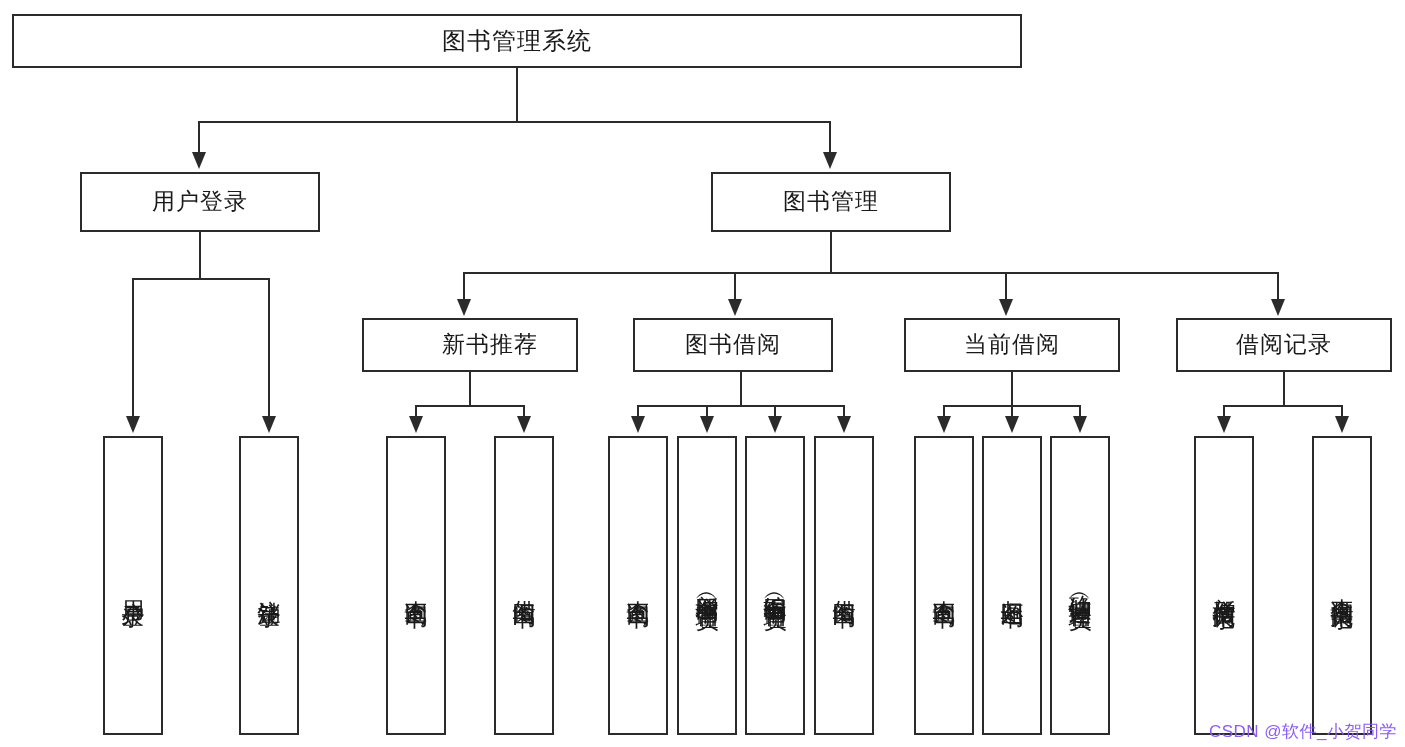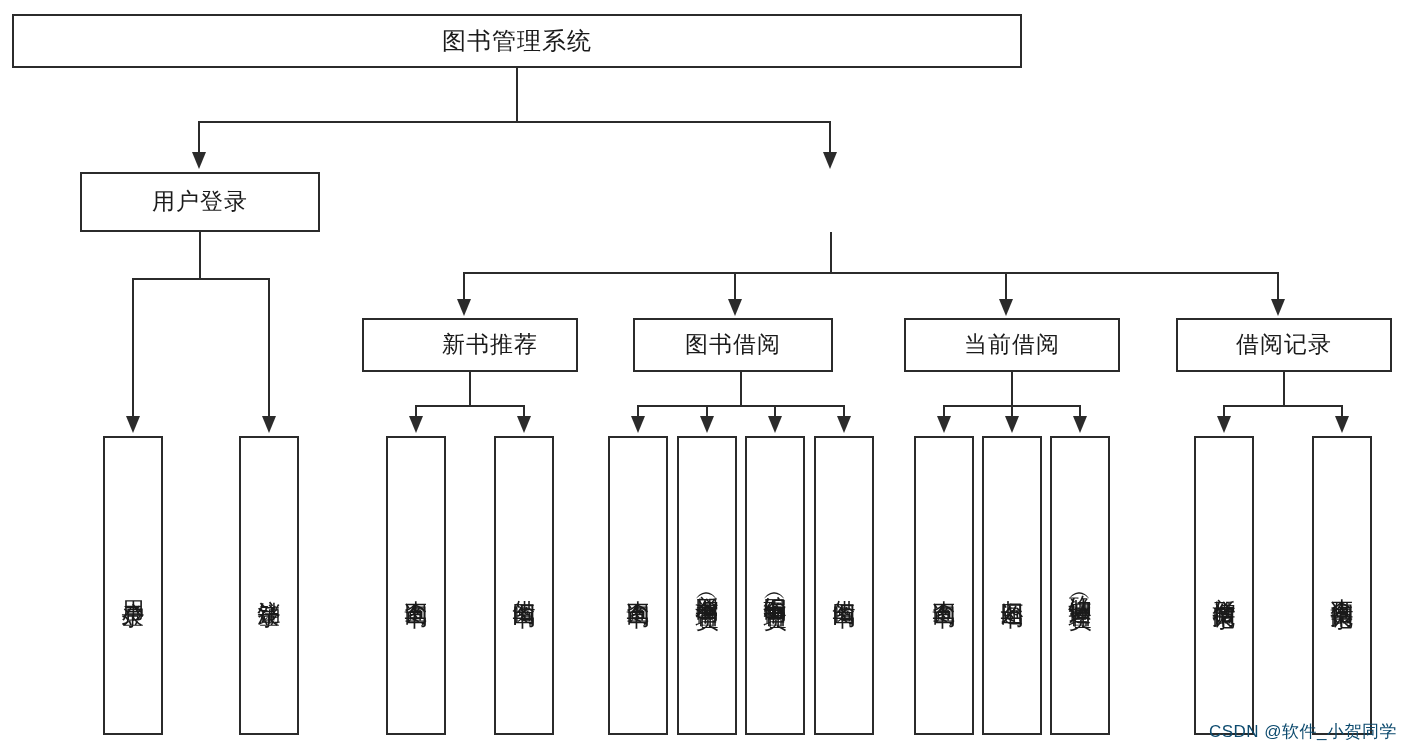--- a/index.html
+++ b/index.html
@@ -56,21 +56,21 @@
     height: 0;
     border-left: 7px solid transparent;
     border-right: 7px solid transparent;
     border-top: 17px solid #2b2b2b;
   }
   #watermark {
     position: absolute;
     right: 8px;
     bottom: 4px;
     font-size: 17px;
-    color: #0c4a6e;
+    color: #8b5cf6;
     letter-spacing: 0.5px;
     white-space: nowrap;
     pointer-events: none;
   }
 </style>
 </head>
 <body>
 
 <div id="canvas">
 
@@ -79,20 +79,21 @@
   <div class="conn vline" style="left:516px; top:68px; width:2px; height:54px;"></div>
 
   <div class="conn hline" style="left:198px; top:121px; width:632px; height:2px;"></div>
 
   <div class="conn vline" style="left:198px; top:121px; width:2px; height:32px;"></div>
   <div class="arrow" style="left:192px; top:152px;"></div>
   <div class="conn vline" style="left:829px; top:121px; width:2px; height:32px;"></div>
   <div class="arrow" style="left:823px; top:152px;"></div>
 
   <div class="node horiz" style="left:80px; top:172px; width:240px; height:60px;">用户登录</div>
+  <div class="node horiz" style="left:711px; top:172px; width:240px; height:60px;">图书管理</div>
 
   <div class="conn vline" style="left:199px; top:232px; width:2px; height:47px;"></div>
   <div class="conn hline" style="left:132px; top:278px; width:137px; height:2px;"></div>
   <div class="conn vline" style="left:132px; top:278px; width:2px; height:139px;"></div>
   <div class="arrow" style="left:126px; top:416px;"></div>
   <div class="conn vline" style="left:268px; top:278px; width:2px; height:139px;"></div>
   <div class="arrow" style="left:262px; top:416px;"></div>
 
   <div class="conn vline" style="left:830px; top:232px; width:2px; height:41px;"></div>
   <div class="conn hline" style="left:463px; top:272px; width:816px; height:2px;"></div>

